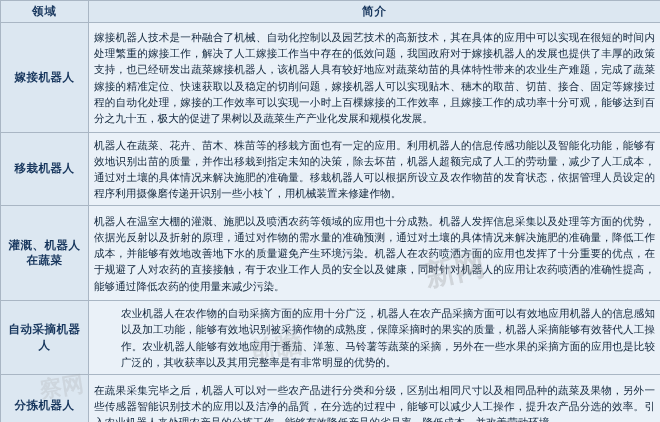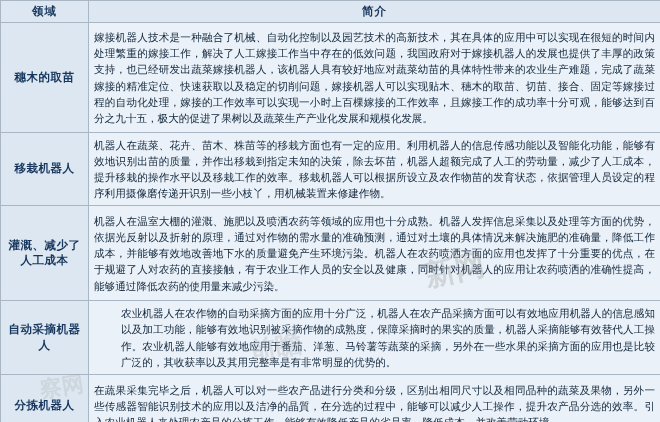--- a/index.html
+++ b/index.html
@@ -103,29 +103,29 @@
 
   <table class="tbl">
     <thead>
       <tr>
         <th class="col-cat">领域</th>
         <th class="col-desc">简介</th>
       </tr>
     </thead>
     <tbody>
       <tr class="r0">
-        <td class="cat">穗木的取苗</td>
+        <td class="cat">嫁接机器人</td>
         <td class="desc">嫁接机器人技术是一种融合了机械、自动化控制以及园艺技术的高新技术，其在具体的应用中可以实现在很短的时间内处理繁重的嫁接工作，解决了人工嫁接工作当中存在的低效问题，我国政府对于嫁接机器人的发展也提供了丰厚的政策支持，也已经研发出蔬菜嫁接机器人，该机器人具有较好地应对蔬菜幼苗的具体特性带来的农业生产难题，完成了蔬菜嫁接的精准定位、快速获取以及稳定的切削问题，嫁接机器人可以实现贴木、穗木的取苗、切苗、接合、固定等嫁接过程的自动化处理，嫁接的工作效率可以实现一小时上百棵嫁接的工作效率，且嫁接工作的成功率十分可观，能够达到百分之九十五，极大的促进了果树以及蔬菜生产产业化发展和规模化发展。</td>
       </tr>
       <tr class="r1">
         <td class="cat">移栽机器人</td>
-        <td class="desc">机器人在蔬菜、花卉、苗木、株苗等的移栽方面也有一定的应用。利用机器人的信息传感功能以及智能化功能，能够有效地识别出苗的质量，并作出移栽到指定未知的决策，除去坏苗，机器人超额完成了人工的劳动量，减少了人工成本，提升移栽的操作水平以及移栽工作的效率。移栽机器人可以根据所设立及农作物苗的发育状态，依据管理人员设定的程序利用摄像磨传递开识别一些小枝丫，用机械装置来修建作物。</td>
+        <td class="desc">机器人在蔬菜、花卉、苗木、株苗等的移栽方面也有一定的应用。利用机器人的信息传感功能以及智能化功能，能够有效地识别出苗的质量，并作出移栽到指定未知的决策，除去坏苗，机器人超额完成了人工的劳动量，减少了人工成本，通过对土壤的具体情况来解决施肥的准确量。移栽机器人可以根据所设立及农作物苗的发育状态，依据管理人员设定的程序利用摄像磨传递开识别一些小枝丫，用机械装置来修建作物。</td>
       </tr>
       <tr class="r2">
-        <td class="cat">灌溉、减少了人工成本</td>
+        <td class="cat">灌溉、机器人在蔬菜</td>
         <td class="desc">机器人在温室大棚的灌溉、施肥以及喷洒农药等领域的应用也十分成熟。机器人发挥信息采集以及处理等方面的优势，依据光反射以及折射的原理，通过对作物的需水量的准确预测，通过对土壤的具体情况来解决施肥的准确量，降低工作成本，并能够有效地改善地下水的质量避免产生环境污染。机器人在农药喷洒方面的应用也发挥了十分重要的优点，在于规避了人对农药的直接接触，有于农业工作人员的安全以及健康，同时针对机器人的应用让农药喷洒的准确性提高，能够通过降低农药的使用量来减少污染。</td>
       </tr>
       <tr class="r3">
         <td class="cat">自动采摘机器人</td>
         <td class="desc">农业机器人在农作物的自动采摘方面的应用十分广泛，机器人在农产品采摘方面可以有效地应用机器人的信息感知以及加工功能，能够有效地识别被采摘作物的成熟度，保障采摘时的果实的质量，机器人采摘能够有效替代人工操作。农业机器人能够有效地应用于番茄、洋葱、马铃薯等蔬菜的采摘，另外在一些水果的采摘方面的应用也是比较广泛的，其收获率以及其用完整率是有非常明显的优势的。</td>
       </tr>
       <tr class="r4">
         <td class="cat">分拣机器人</td>
         <td class="desc">在蔬果采集完毕之后，机器人可以对一些农产品进行分类和分级，区别出相同尺寸以及相同品种的蔬菜及果物，另外一些传感器智能识别技术的应用以及洁净的晶質，在分选的过程中，能够可以减少人工操作，提升农产品分选的效率。引入农业机器人来处理农产品的分拣工作，能够有效降低产品的劣品率，降低成本，并改善劳动环境。</td>
       </tr>

